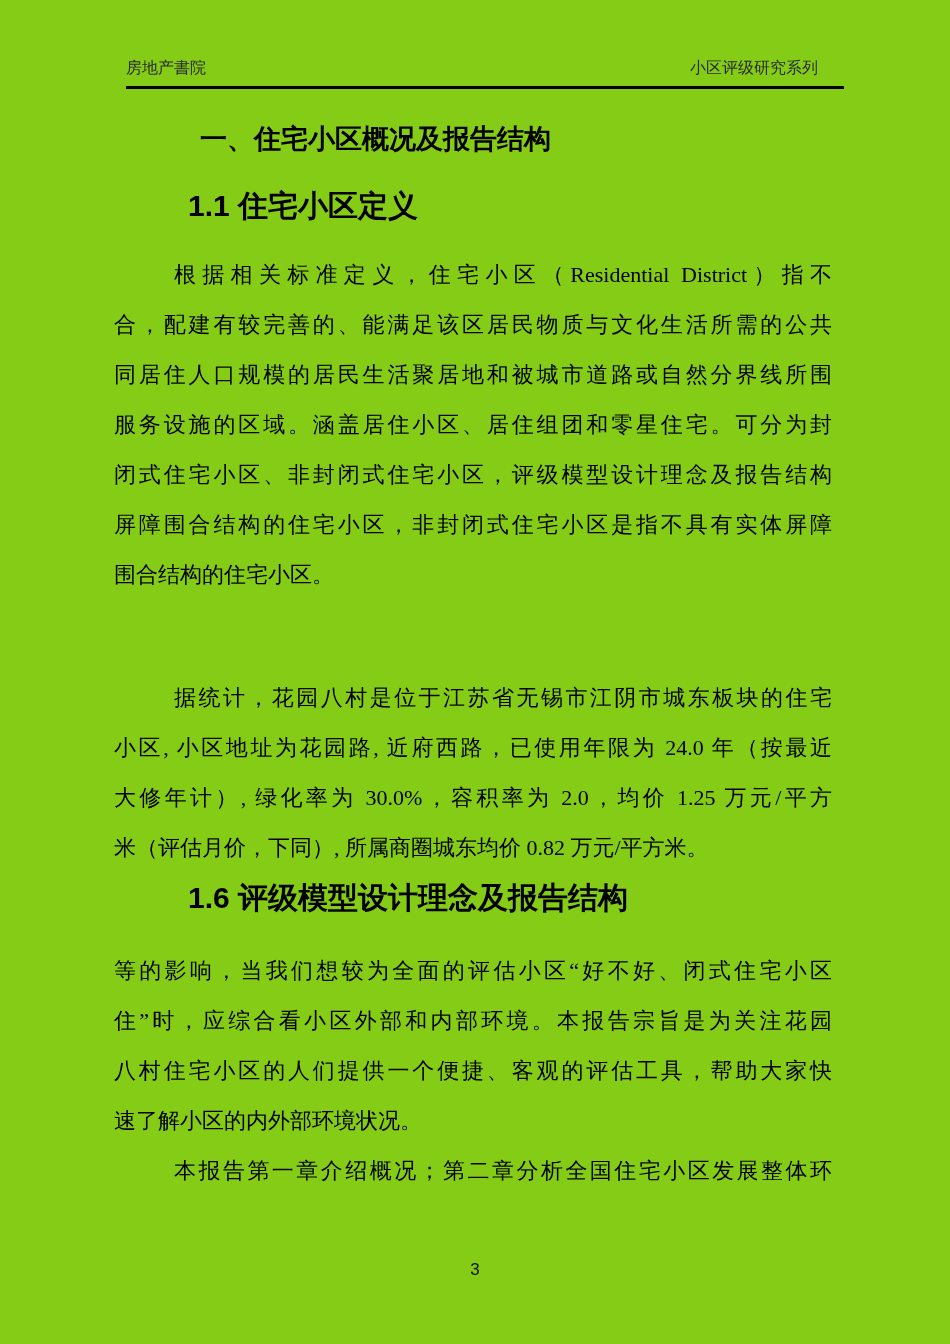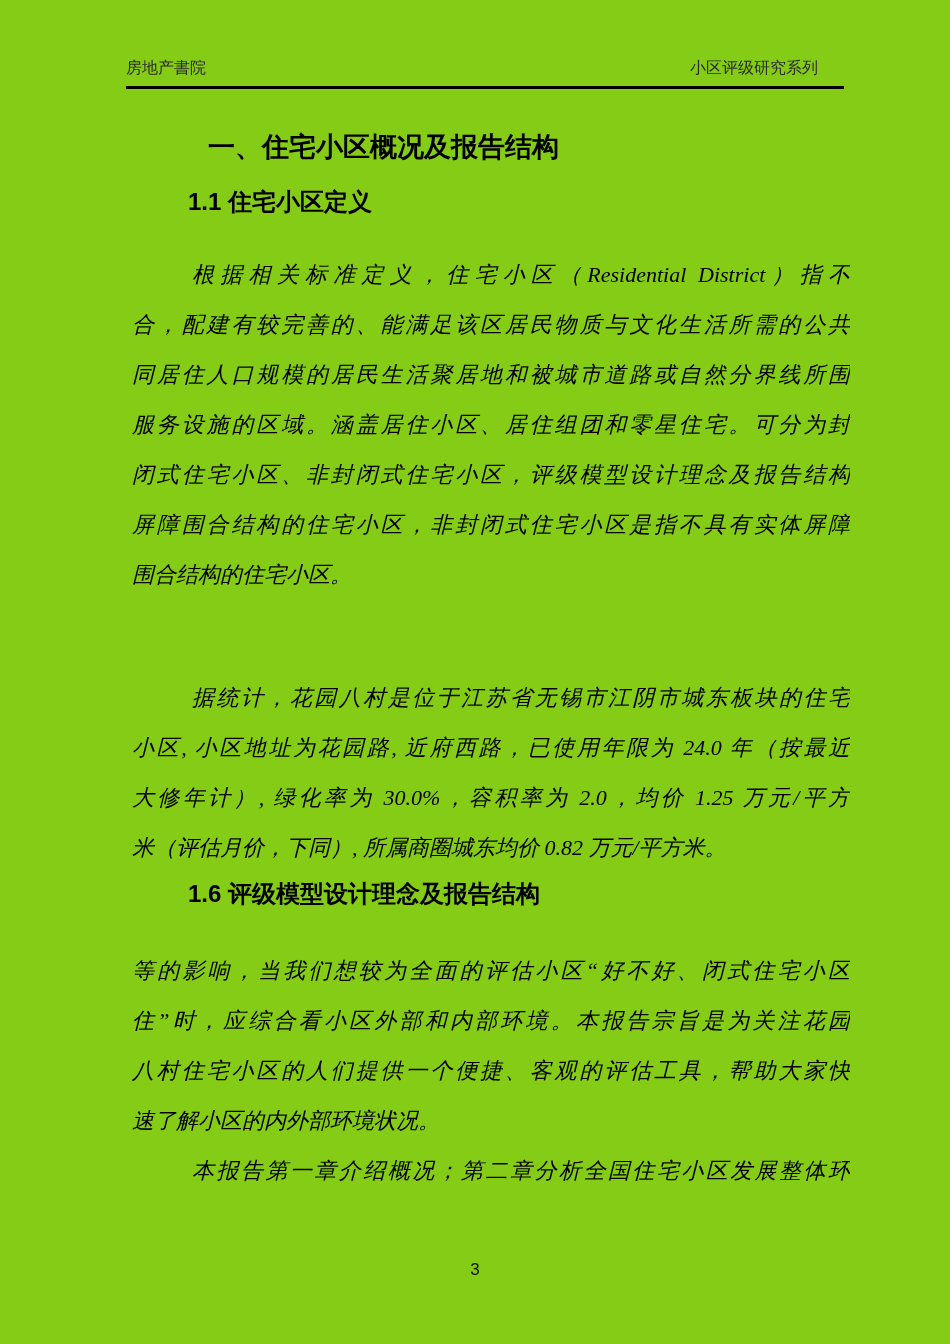--- a/index.html
+++ b/index.html
@@ -16,33 +16,33 @@
     display:flex;justify-content:space-between;align-items:flex-end;
     font-family:"Liberation Sans","DejaVu Sans",sans-serif;
     font-size:16px;color:#2a2a2a;
   }
   .hdr-right{margin-right:26px;}
   .rule{
     position:absolute;left:126px;top:86px;width:718px;height:0;
     border-top:3px solid #000;
   }
   .doc-title{
-    position:absolute;left:126px;top:114px;margin:16px;
+    position:absolute;left:126px;top:114px;margin:8px;
     padding-left:66px;
     font-family:"Liberation Sans","DejaVu Sans",sans-serif;
     font-weight:700;font-size:27px;line-height:1.3;
   }
   .sec{
     position:absolute;left:126px;margin:0;
     padding-left:62px;
     font-family:"Liberation Sans","DejaVu Sans",sans-serif;
-    font-weight:700;font-size:24px;line-height:1.2;
+    font-weight:700;font-size:30px;line-height:1.2;
   }
   .para{
-    position:absolute;left:132px;width:718px;font-style:italic;
+    position:absolute;left:114px;width:718px;
   }
   .line{
     height:50px;line-height:50px;
     font-size:22px;
     overflow:hidden;
   }
   .line.just{
     text-align:justify;
     text-align-last:justify;
     -moz-text-align-last:justify;

